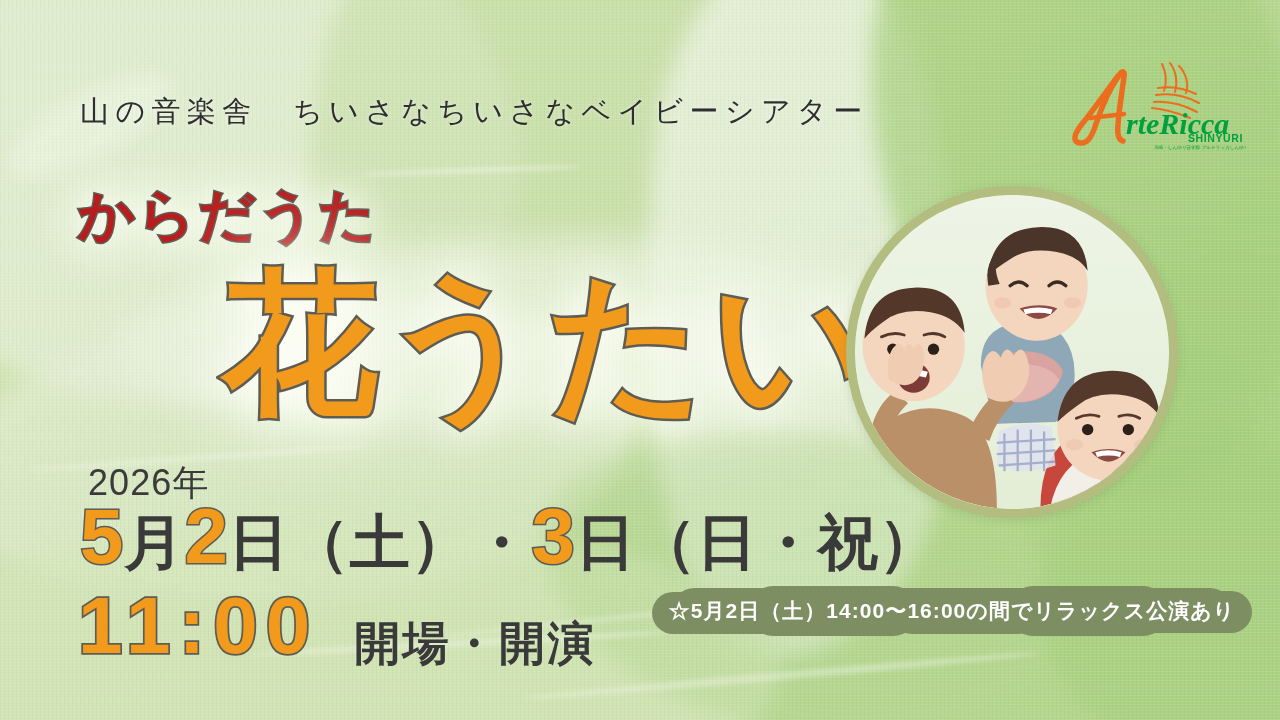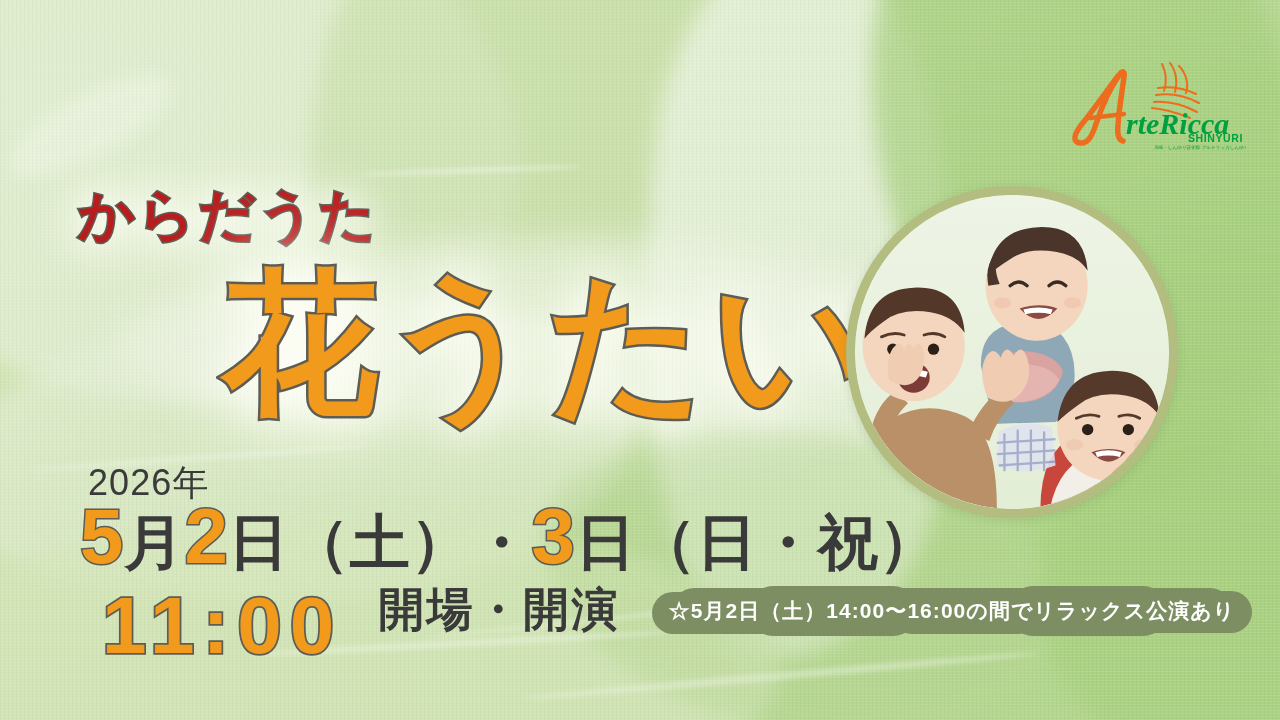--- a/index.html
+++ b/index.html
@@ -116,21 +116,21 @@
     white-space:nowrap; letter-spacing:.01em; line-height:1;
     display:flex; align-items:baseline;
   }
   .dateline .big{
     font-size:78px; color:#F29A1B;
     -webkit-text-stroke:3px #5d5d55; paint-order:stroke fill;
     line-height:1;
   }
   .timeline-row{
     position:absolute; left:78px; top:586px;
-    display:flex; align-items:flex-start; white-space:nowrap;margin-left:24px;
+    display:flex; align-items:flex-end; white-space:nowrap;
   }
   .time-num{
     font-size:80px; font-weight:700; color:#F29A1B;
     letter-spacing:.10em; line-height:1;
     -webkit-text-stroke:3.5px #5d5d55; paint-order:stroke fill;
   }
   .time-label{
     font-size:46px; font-weight:700; color:#3a3a3a;
     margin-left:36px; letter-spacing:.05em; line-height:1;
   }
@@ -169,20 +169,21 @@
     <div class="leaf leaf-i"></div>
     <div class="streak" style="left:360px;top:168px;width:220px;height:5px;transform:rotate(-2deg);"></div>
     <div class="streak" style="left:30px;top:455px;width:340px;height:6px;transform:rotate(-4deg);opacity:.4;"></div>
     <div class="streak" style="left:250px;top:640px;width:420px;height:7px;transform:rotate(-3deg);opacity:.45;"></div>
     <div class="streak" style="left:520px;top:672px;width:520px;height:8px;transform:rotate(-5deg);opacity:.4;"></div>
     <div class="streak" style="left:420px;top:612px;width:460px;height:5px;transform:rotate(-6deg);opacity:.35;"></div>
     <div class="streak" style="left:0px;top:96px;width:180px;height:60px;transform:rotate(-28deg);opacity:.5;filter:blur(8px);"></div>
   </div>
   <div class="bg-layer bg-grain"></div>
 
+  <div class="subtitle">山の音楽舎　ちいさなちいさなベイビーシアター</div>
 
   <div id="logo">
     <svg viewBox="0 0 180 92" xmlns="http://www.w3.org/2000/svg" aria-hidden="true">
 
       <g fill="none" stroke="#ED6D1F" stroke-width="2" stroke-linecap="round">
         <path d="M96 6 C100 14 101 24 98 33"></path>
         <path d="M104 5 C110 13 112 24 109 34"></path>
         <path d="M113 8 C120 15 123 26 120 35"></path>
         <path d="M92 30 C104 28 118 30 130 36"></path>
         <path d="M90 37 C104 35 120 38 133 45"></path>

